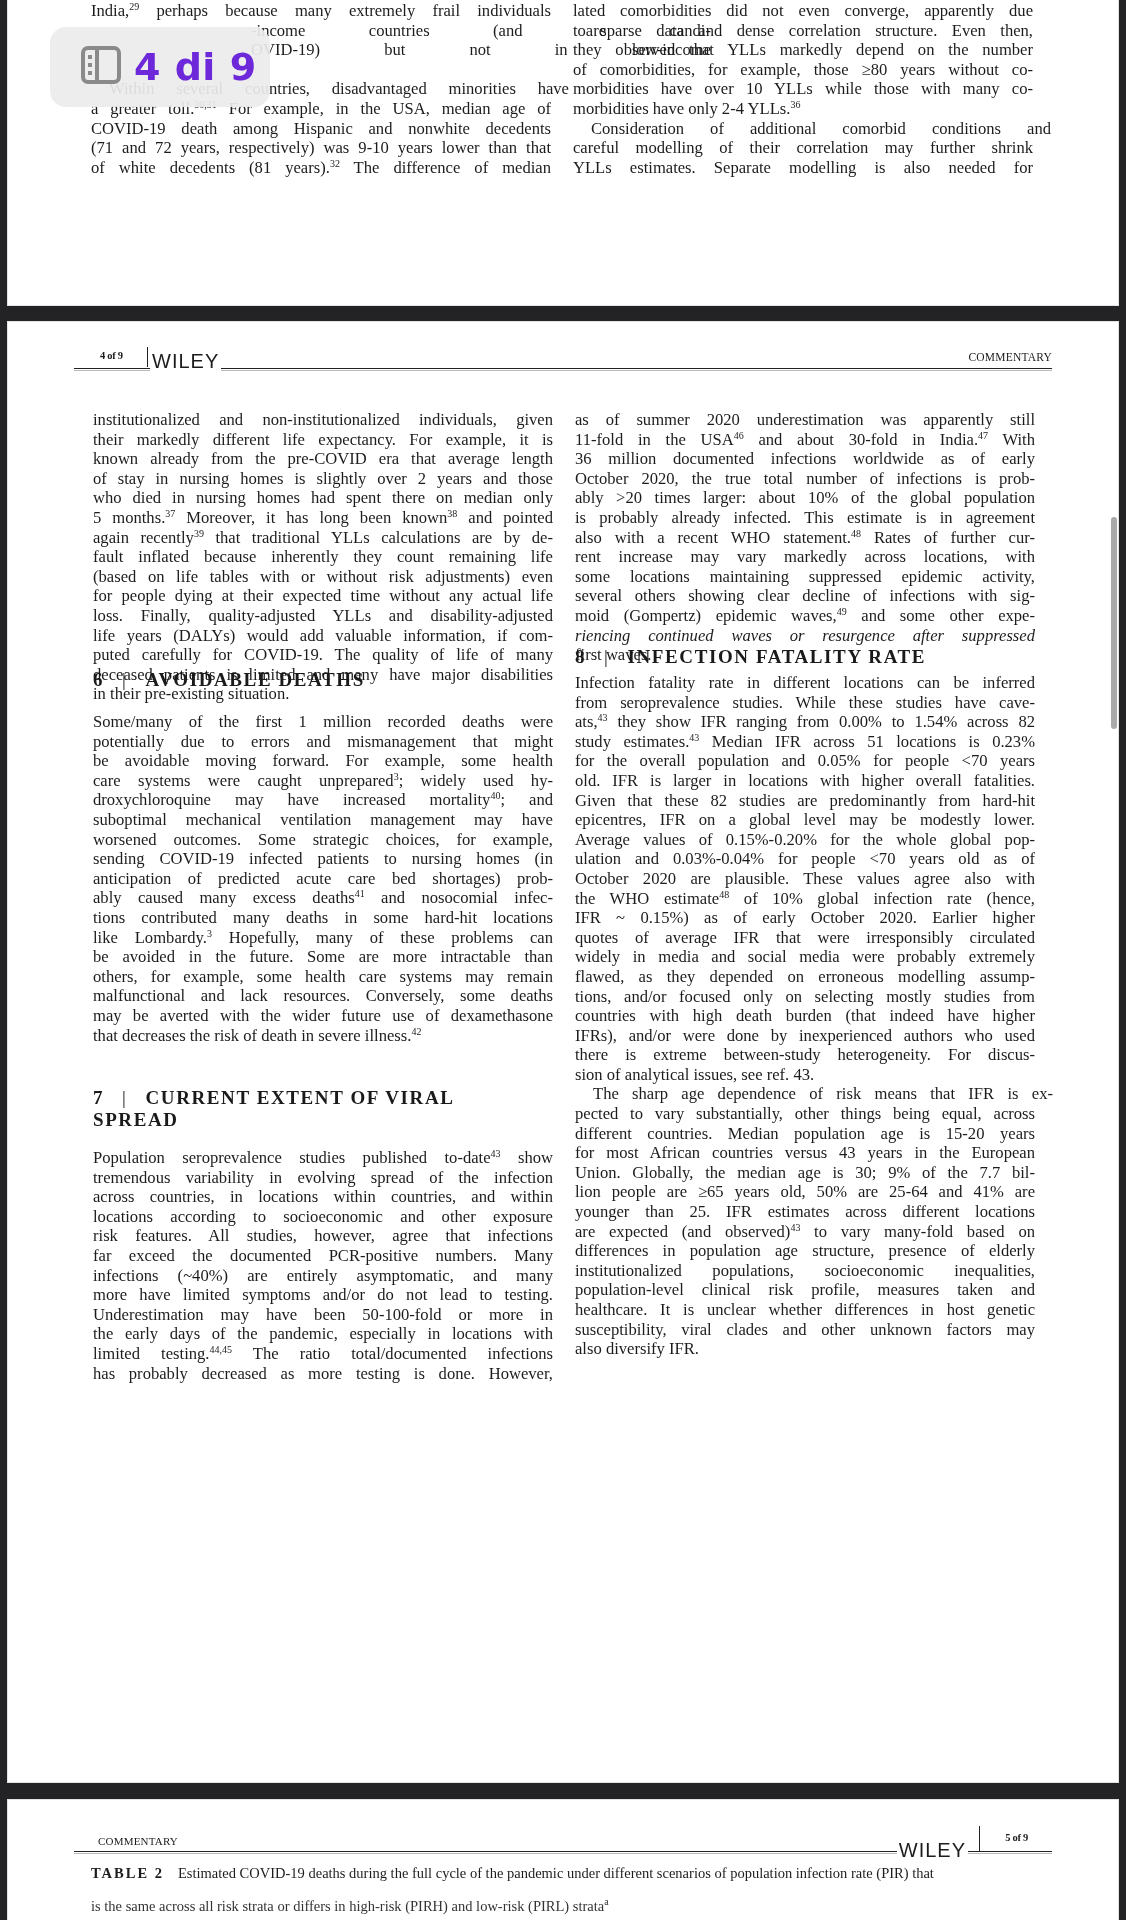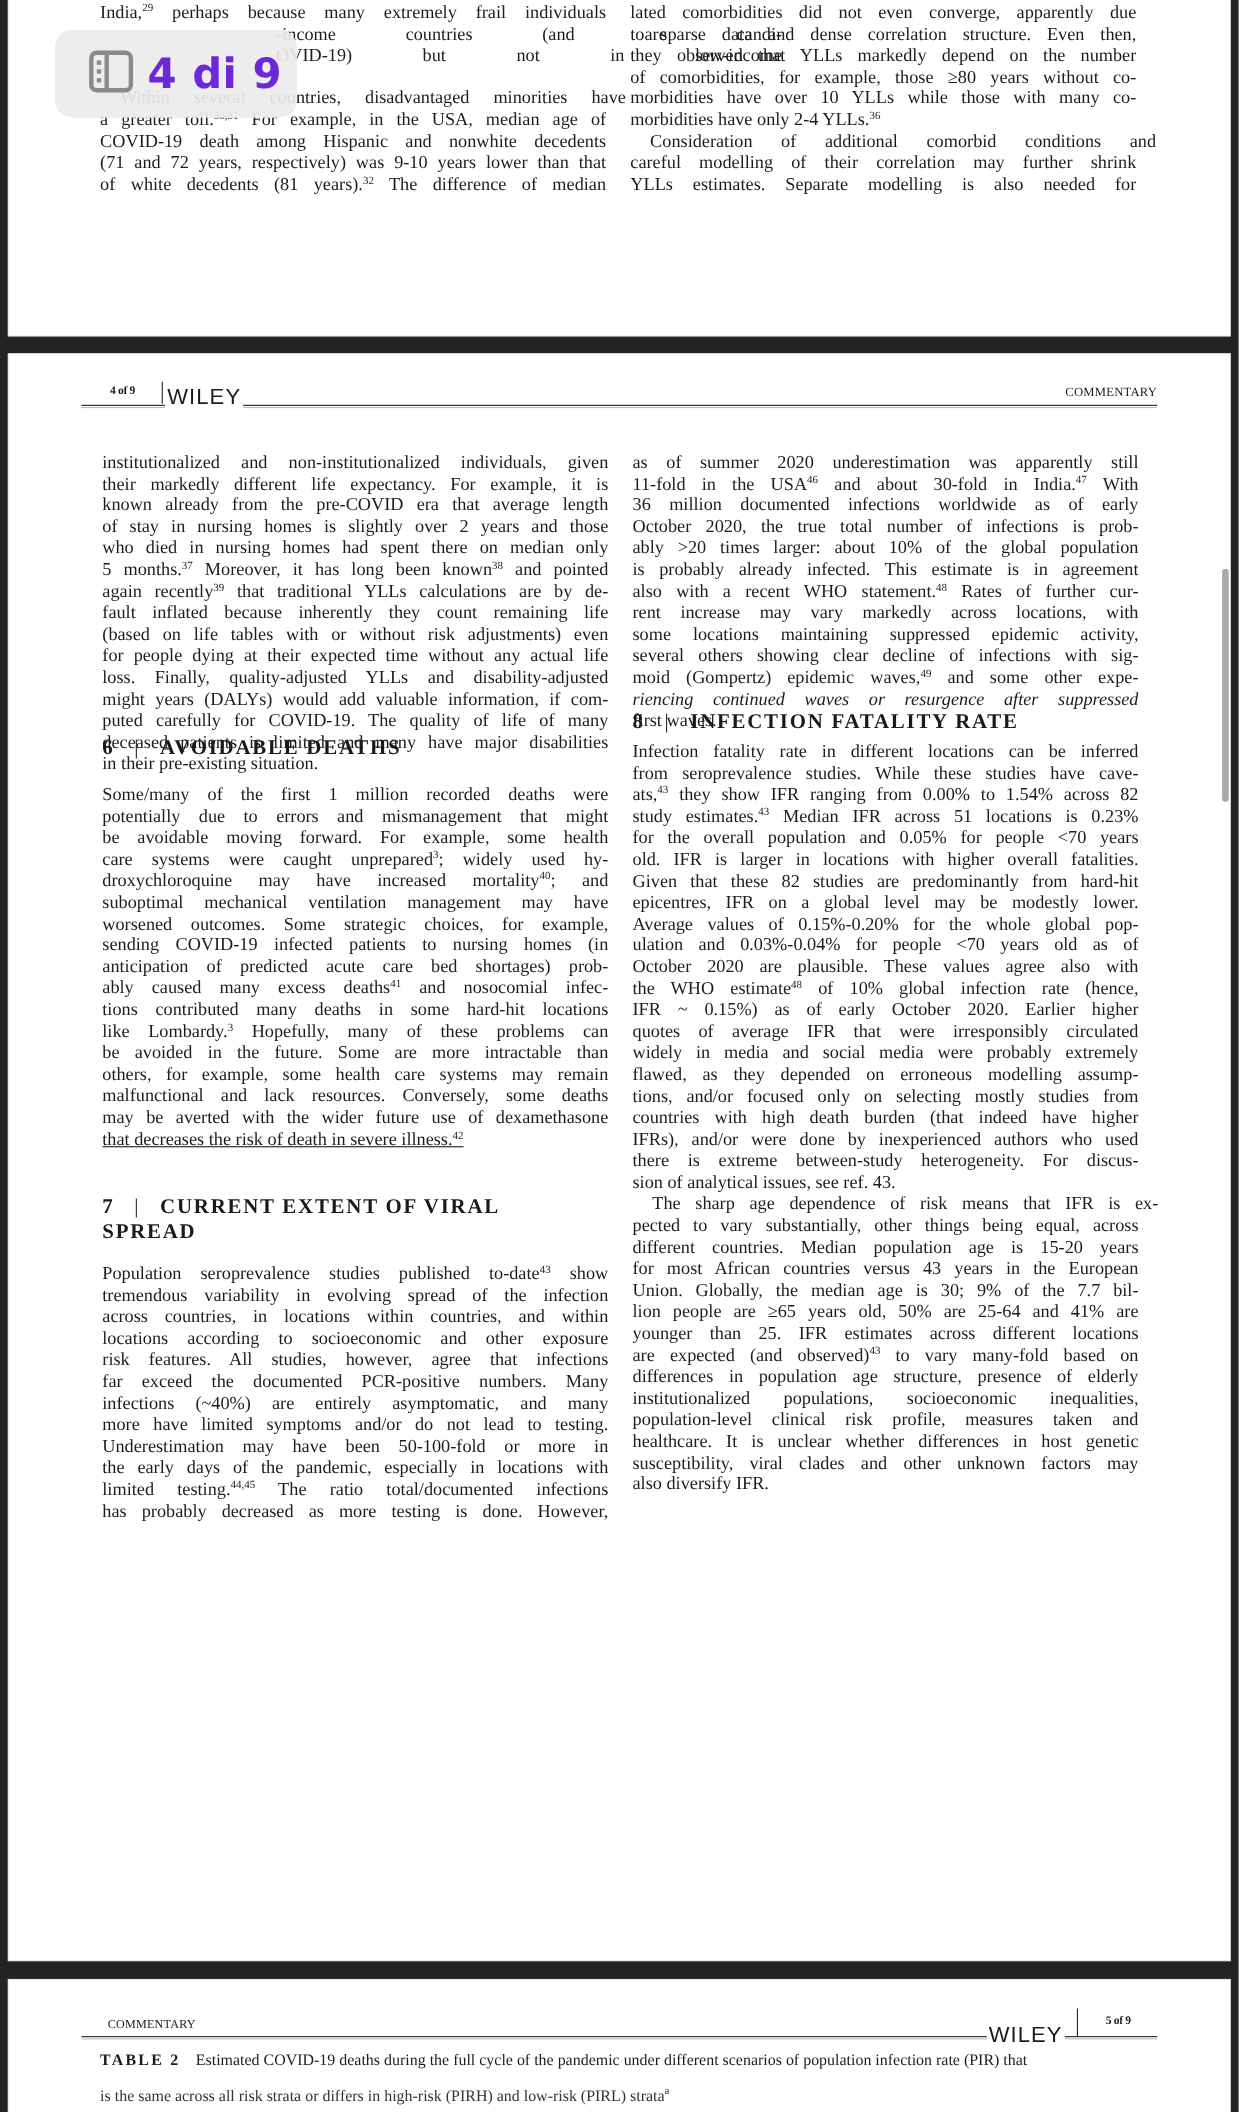--- a/index.html
+++ b/index.html
@@ -115,21 +115,21 @@
       <span class="line" style="white-space: normal; width: 100%; overflow: hidden;">their markedly different life expectancy. For example, it is</span>
       <span class="line" style="white-space: normal; width: 100%; overflow: hidden;">known already from the pre-COVID era that average length</span>
       <span class="line" style="white-space: normal; width: 100%; overflow: hidden;">of stay in nursing homes is slightly over 2 years and those</span>
       <span class="line" style="white-space: normal; width: 100%; overflow: hidden;">who died in nursing homes had spent there on median only</span>
       <span class="line" style="white-space: normal; width: 100%; overflow: hidden;">5 months.<sup>37</sup> Moreover, it has long been known<sup>38</sup> and pointed</span>
       <span class="line" style="white-space: normal; width: 100%; overflow: hidden;">again recently<sup>39</sup> that traditional YLLs calculations are by de-</span>
       <span class="line" style="white-space: normal; width: 100%; overflow: hidden;">fault inflated because inherently they count remaining life</span>
       <span class="line" style="white-space: normal; width: 100%; overflow: hidden;">(based on life tables with or without risk adjustments) even</span>
       <span class="line" style="white-space: normal; width: 100%; overflow: hidden;">for people dying at their expected time without any actual life</span>
       <span class="line" style="white-space: normal; width: 100%; overflow: hidden;">loss. Finally, quality-adjusted YLLs and disability-adjusted</span>
-      <span class="line" style="white-space: normal; width: 100%; overflow: hidden;">might years (DALYs) would add valuable information, if com-</span>
+      <span class="line" style="white-space: normal; width: 100%; overflow: hidden;">life years (DALYs) would add valuable information, if com-</span>
       <span class="line" style="white-space: normal; width: 100%; overflow: hidden;">puted carefully for COVID-19. The quality of life of many</span>
       <span class="line" style="white-space: normal; width: 100%; overflow: hidden;">deceased patients is limited and many have major disabilities</span>
       <span class="line last" style="white-space: normal; width: 100%; overflow: hidden;">in their pre-existing situation.</span>
     </div>
 
   <div class="heading" style="left:85px; top:347px;">
     <span class="num">6</span><span class="bar">|</span><span>AVOIDABLE DEATHS</span>
   </div>
   <div class="col" style="left:85px; top:390px;">
       <span class="line" style="white-space: normal; width: 100%; overflow: hidden;">Some/many of the first 1 million recorded deaths were</span>
@@ -141,21 +141,21 @@
       <span class="line" style="white-space: normal; width: 100%; overflow: hidden;">worsened outcomes. Some strategic choices, for example,</span>
       <span class="line" style="white-space: normal; width: 100%; overflow: hidden;">sending COVID-19 infected patients to nursing homes (in</span>
       <span class="line" style="white-space: normal; width: 100%; overflow: hidden;">anticipation of predicted acute care bed shortages) prob-</span>
       <span class="line" style="white-space: normal; width: 100%; overflow: hidden;">ably caused many excess deaths<sup>41</sup> and nosocomial infec-</span>
       <span class="line" style="white-space: normal; width: 100%; overflow: hidden;">tions contributed many deaths in some hard-hit locations</span>
       <span class="line" style="white-space: normal; width: 100%; overflow: hidden;">like Lombardy.<sup>3</sup> Hopefully, many of these problems can</span>
       <span class="line" style="white-space: normal; width: 100%; overflow: hidden;">be avoided in the future. Some are more intractable than</span>
       <span class="line" style="white-space: normal; width: 100%; overflow: hidden;">others, for example, some health care systems may remain</span>
       <span class="line" style="white-space: normal; width: 100%; overflow: hidden;">malfunctional and lack resources. Conversely, some deaths</span>
       <span class="line" style="white-space: normal; width: 100%; overflow: hidden;">may be averted with the wider future use of dexamethasone</span>
-      <span class="line last" style="white-space: normal; width: 100%; overflow: hidden; text-decoration: underline;">that decreases the risk of death in severe illness.<sup>42</sup></span>
+      <span class="line last" style="white-space: normal; width: 100%; overflow: hidden;">that decreases the risk of death in severe illness.<sup>42</sup></span>
     </div>
 
   <div class="heading" style="left:85px; top:765px;">
     <span class="num">7</span><span class="bar">|</span><span>CURRENT EXTENT OF VIRAL</span><br>
     <span>SPREAD</span>
   </div>
   <div class="col" style="left:85px; top:826px;">
       <span class="line" style="white-space: normal; width: 100%; overflow: hidden;">Population seroprevalence studies published to-date<sup>43</sup> show</span>
       <span class="line" style="white-space: normal; width: 100%; overflow: hidden;">tremendous variability in evolving spread of the infection</span>
       <span class="line" style="white-space: normal; width: 100%; overflow: hidden;">across countries, in locations within countries, and within</span>

